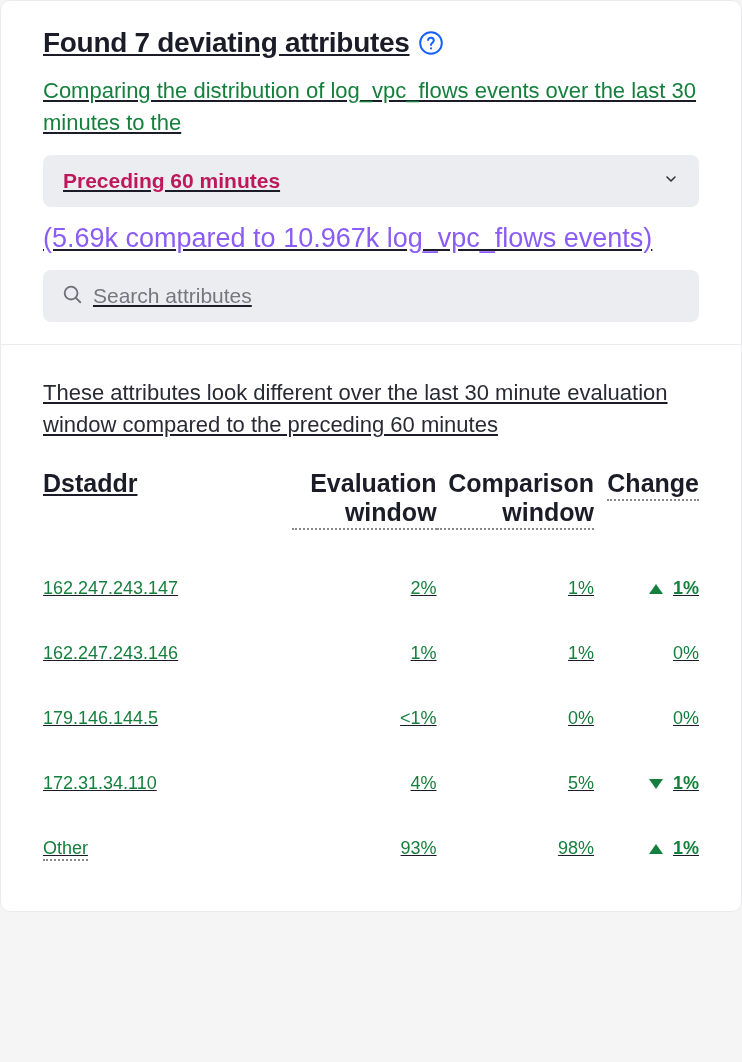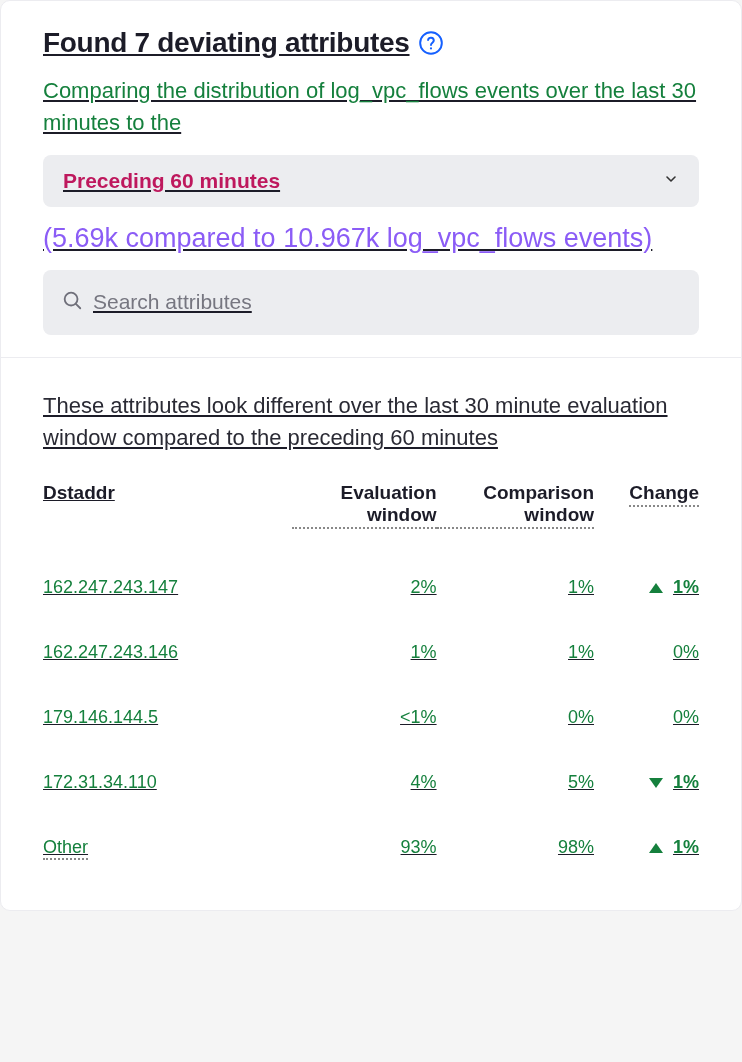--- a/index.html
+++ b/index.html
@@ -67,21 +67,21 @@
     .chevron-icon { width: 16px; height: 16px; color: #333; }
     .compare-line {
       margin-top: 16px;
       font-size: 27px;
       color: #8b5cf6;
     }
     .search-box {
       margin-top: 16px;
       background: #ecedf0;
       border-radius: 8px;
-      height: 65px;
+      height: 52px;
       display: flex;
       align-items: center;
       padding: 8px 18px;
       gap: 10px;
     }
     .search-icon { width: 22px; height: 22px; color: #6f6f7a; flex-shrink: 0; }
     .search-input {
       flex: 1;
       border: none;
       background: transparent;
@@ -103,21 +103,21 @@
       line-height: 1.45;
       color: #2a2a34;
       margin-bottom: 28px;
     }
     table.data {
       width: 100%;
       border-collapse: collapse;
       table-layout: fixed;
     }
     table.data th {
-      font-size: 19px;
+      font-size: 25px;
       font-weight: 700;
       text-align: right;
       vertical-align: top;
       padding-bottom: 26px;
       color: #1c1c28;
     }
     table.data th.left { text-align: left; }
     .dotted-underline {
       border-bottom: 2px dotted #888;
       padding-bottom: 1px;

